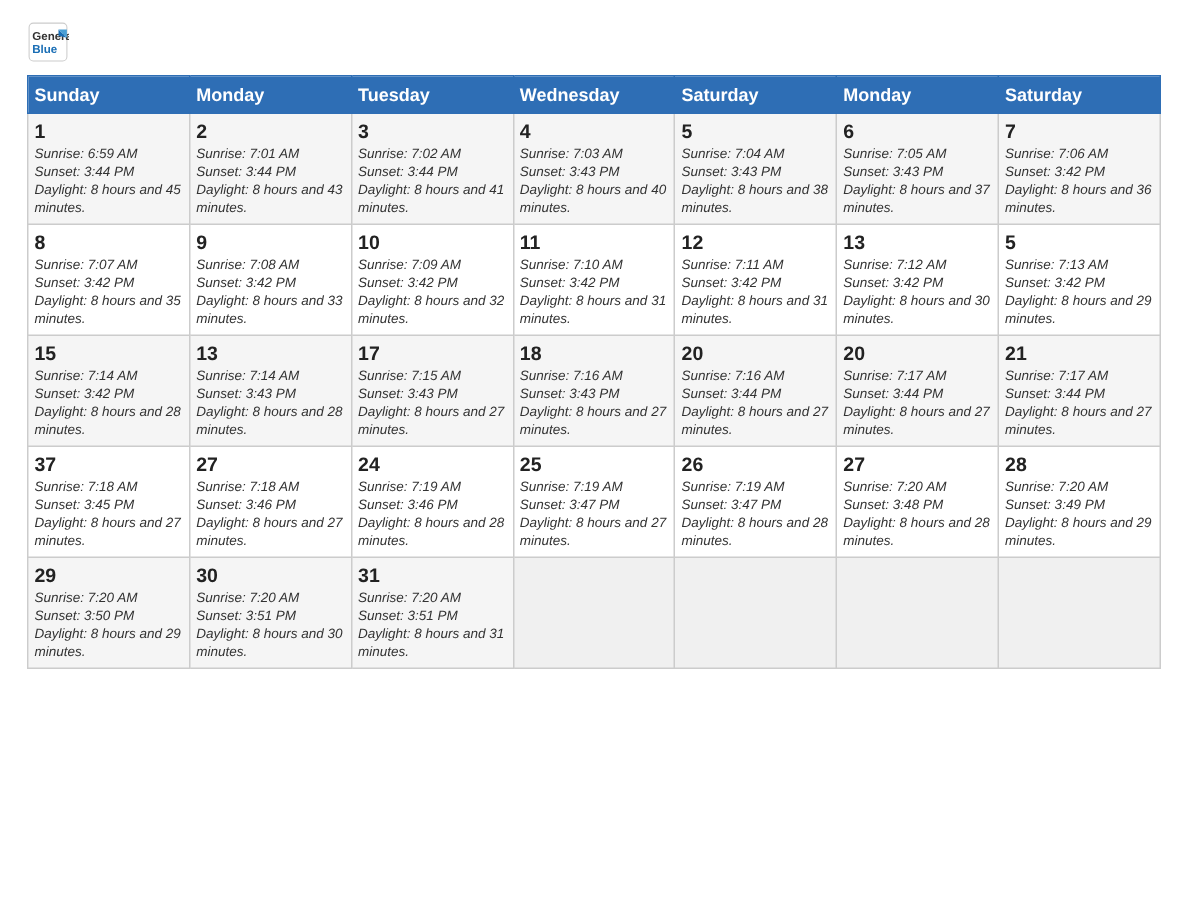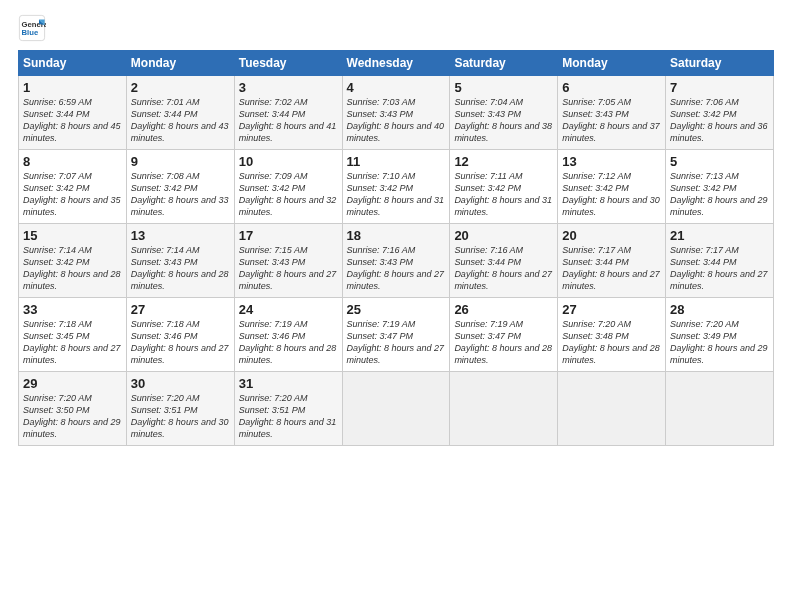--- a/index.html
+++ b/index.html
@@ -212,21 +212,21 @@
             <span class="day-num">20</span>
             <div class="cell-text">Sunrise: 7:17 AM<br>Sunset: 3:44 PM<br>Daylight: 8 hours and 27 minutes.</div>
           </td>
           <td>
             <span class="day-num">21</span>
             <div class="cell-text">Sunrise: 7:17 AM<br>Sunset: 3:44 PM<br>Daylight: 8 hours and 27 minutes.</div>
           </td>
         </tr>
         <tr>
           <td>
-            <span class="day-num">33</span>
+            <span class="day-num">37</span>
             <div class="cell-text">Sunrise: 7:18 AM<br>Sunset: 3:45 PM<br>Daylight: 8 hours and 27 minutes.</div>
           </td>
           <td>
             <span class="day-num">27</span>
             <div class="cell-text">Sunrise: 7:18 AM<br>Sunset: 3:46 PM<br>Daylight: 8 hours and 27 minutes.</div>
           </td>
           <td>
             <span class="day-num">24</span>
             <div class="cell-text">Sunrise: 7:19 AM<br>Sunset: 3:46 PM<br>Daylight: 8 hours and 28 minutes.</div>
           </td>

